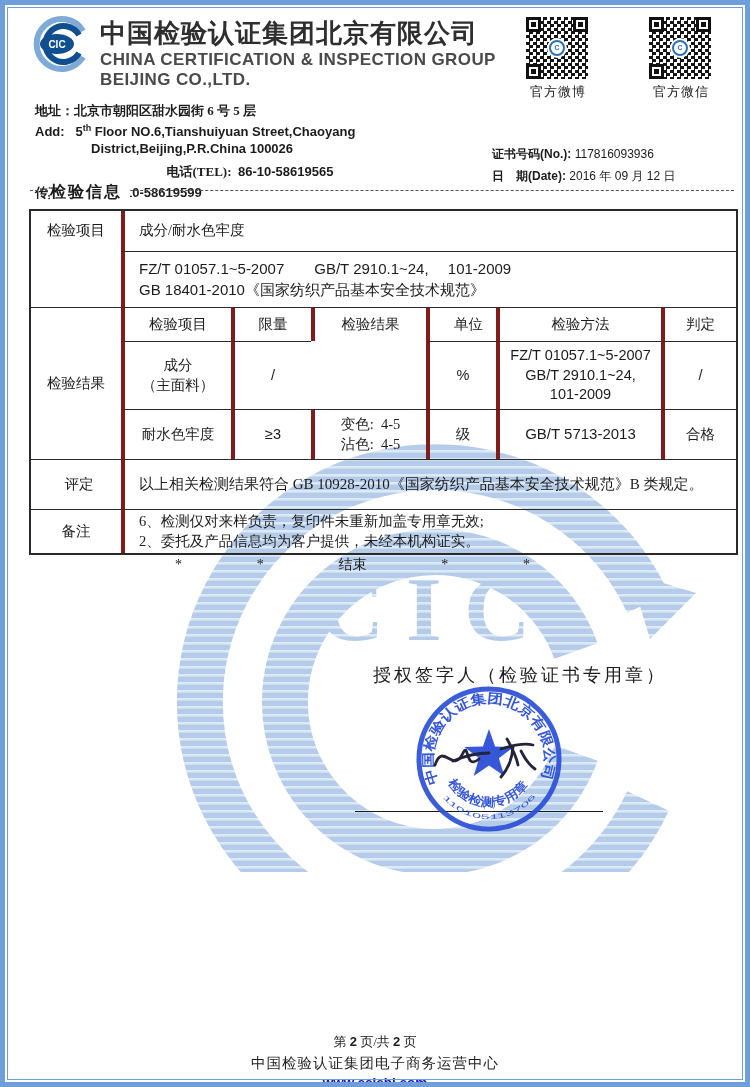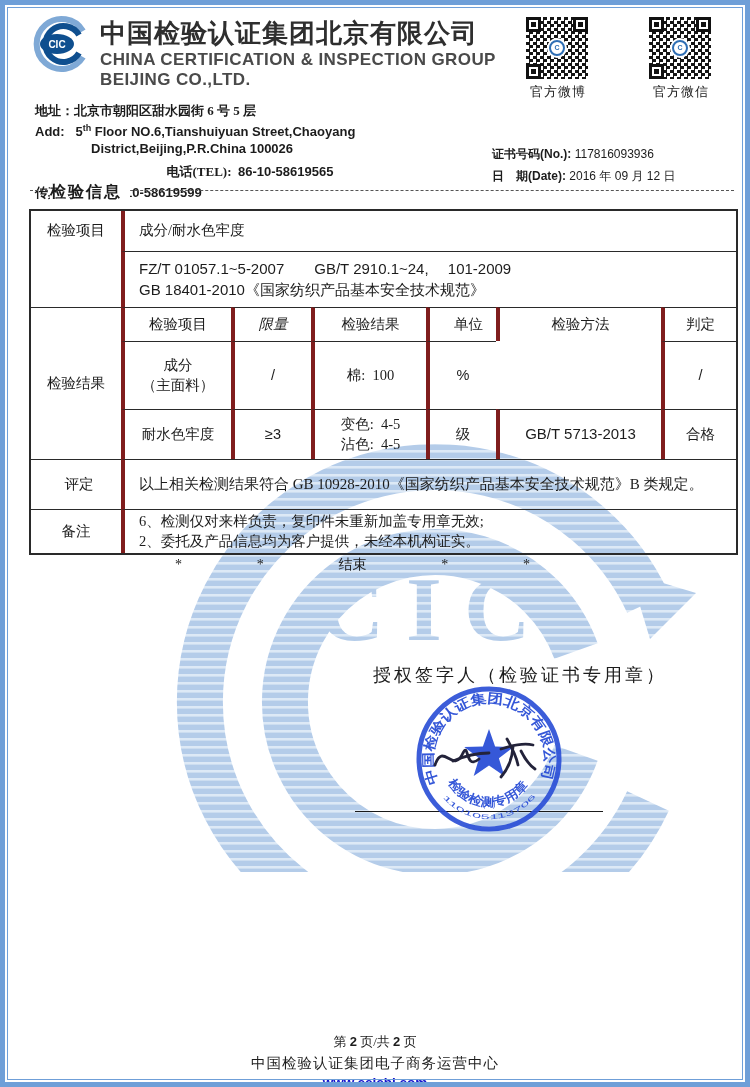--- a/index.html
+++ b/index.html
@@ -155,32 +155,34 @@
     <div class="cell" style="grid-area:1/1/2/2;">检验项目</div>
     <div class="cell left bl" style="grid-area:1/2/2/8;">成分/耐水色牢度</div>
 
     <div class="cell left bt bl sans pre" style="grid-area:2/2/3/8;font-size:15px;">
       <span><span>FZ/T 01057.1~5-2007　　GB/T 2910.1~24,　 101-2009</span><br><span>GB 18401-2010《国家纺织产品基本安全技术规范》</span></span>
     </div>
 
     <div class="cell bt" style="grid-area:3/1/6/2;">检验结果</div>
 
     <div class="cell bt bl" style="grid-area:3/2/4/3;">检验项目</div>
-    <div class="cell bt bl" style="grid-area:3/3/4/4;font-style:italic;">限量</div>
+    <div class="cell bt bl" style="grid-area:3/3/4/4;">限量</div>
     <div class="cell bt bl" style="grid-area:3/4/4/5;">检验结果</div>
     <div class="cell bt bl" style="grid-area:3/5/4/6;padding-left:15px;">单位</div>
     <div class="cell bt bl" style="grid-area:3/6/4/7;">检验方法</div>
     <div class="cell bt bl" style="grid-area:3/7/4/8;">判定</div>
 
     <div class="cell bt bl" style="grid-area:4/2/5/3;">
       <span><span>成分</span><br><span>（主面料）</span></span>
     </div>
     <div class="cell bt bl sans" style="grid-area:4/3/5/4;">/</div>
-    <div class="cell bt bl pre" style="grid-area:4/4/5/5;">棉:  100</div>
     <div class="cell bt bl sans" style="grid-area:4/5/5/6;">%</div>
+    <div class="cell bt bl sans" style="grid-area:4/6/5/7;font-size:14.5px;">
+      <span><span>FZ/T 01057.1~5-2007</span><br><span>GB/T 2910.1~24,</span><br><span>101-2009</span></span>
+    </div>
     <div class="cell bt bl sans" style="grid-area:4/7/5/8;">/</div>
 
     <div class="cell bt bl" style="grid-area:5/2/6/3;">耐水色牢度</div>
     <div class="cell bt bl sans" style="grid-area:5/3/6/4;">≥3</div>
     <div class="cell bt bl pre" style="grid-area:5/4/6/5;">
       <span><span>变色:  4-5</span><br><span>沾色:  4-5</span></span>
     </div>
     <div class="cell bt bl" style="grid-area:5/5/6/6;">级</div>
     <div class="cell bt bl sans" style="grid-area:5/6/6/7;font-size:15px;">GB/T 5713-2013</div>
     <div class="cell bt bl" style="grid-area:5/7/6/8;">合格</div>

